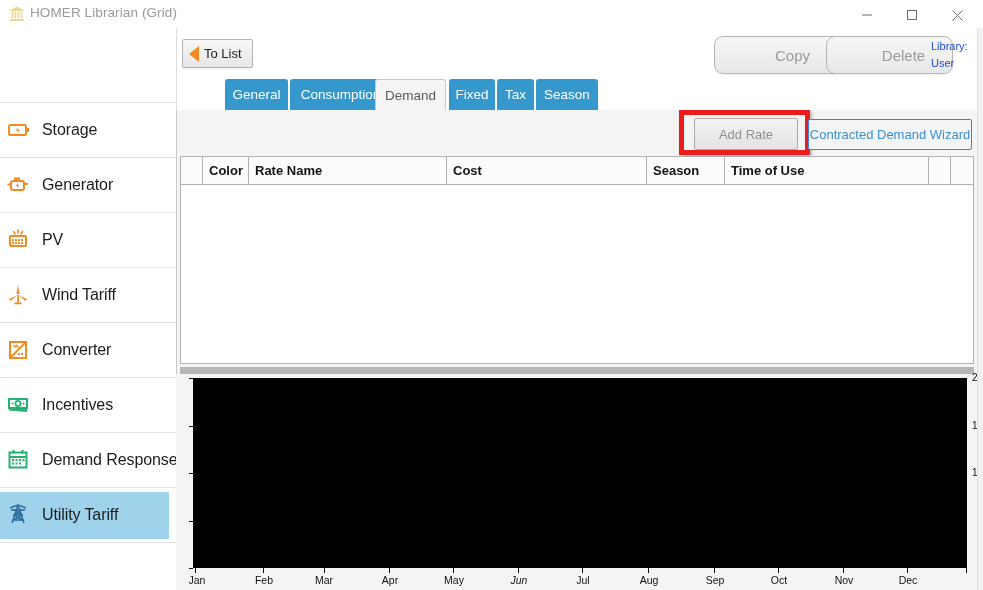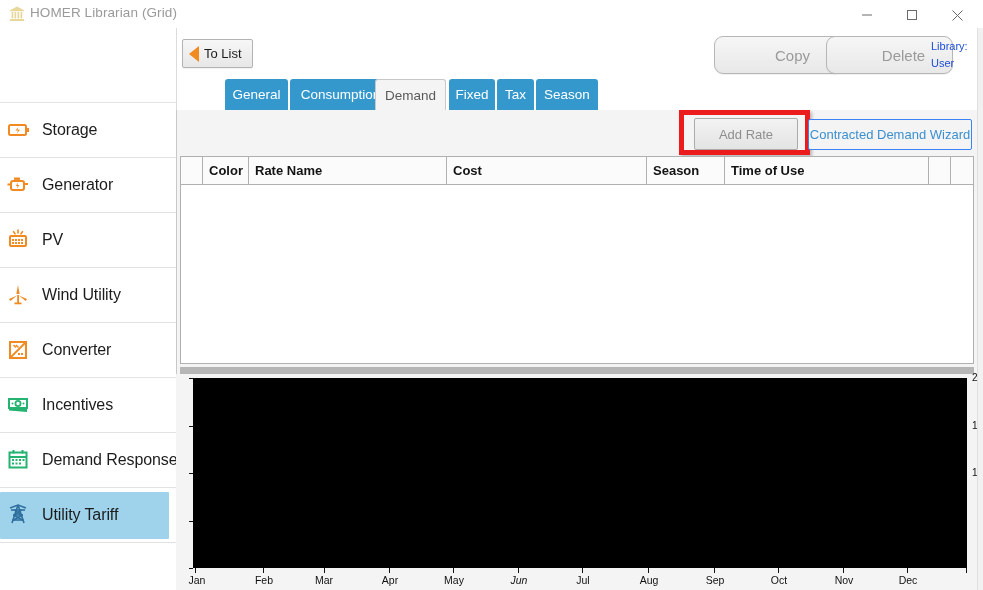--- a/index.html
+++ b/index.html
@@ -417,21 +417,21 @@
         <div class="side-row">
           <span class="side-icon">
             <svg width="26" height="26" viewBox="0 0 26 26">
               <path d="M12 3 L13.6 12 L10.4 12 Z" fill="#f08a21"></path>
               <path d="M11 13.5 L3 17 L4.4 19 Z" fill="#f08a21"></path>
               <path d="M13 13.5 L21 17 L19.6 19 Z" fill="#f08a21"></path>
               <rect x="11.2" y="13" width="1.8" height="8" fill="#f08a21"></rect>
               <rect x="8.5" y="20.5" width="7" height="1.8" fill="#f08a21"></rect>
             </svg>
           </span>
-          <span class="side-label">Wind Utility</span>
+          <span class="side-label">Wind Tariff</span>
         </div>
       </div>
 
       <div class="side-item">
         <div class="side-row">
           <span class="side-icon">
             <svg width="26" height="26" viewBox="0 0 26 26">
               <rect x="4" y="5" width="16" height="16" fill="none" stroke="#f08a21" stroke-width="2"></rect>
               <line x1="19" y1="6" x2="5" y2="20" stroke="#f08a21" stroke-width="1.8"></line>
               <path d="M7.5 8 L10 10.5 M10 8 L12.5 10.5" stroke="#f08a21" stroke-width="1.6" fill="none"></path>

